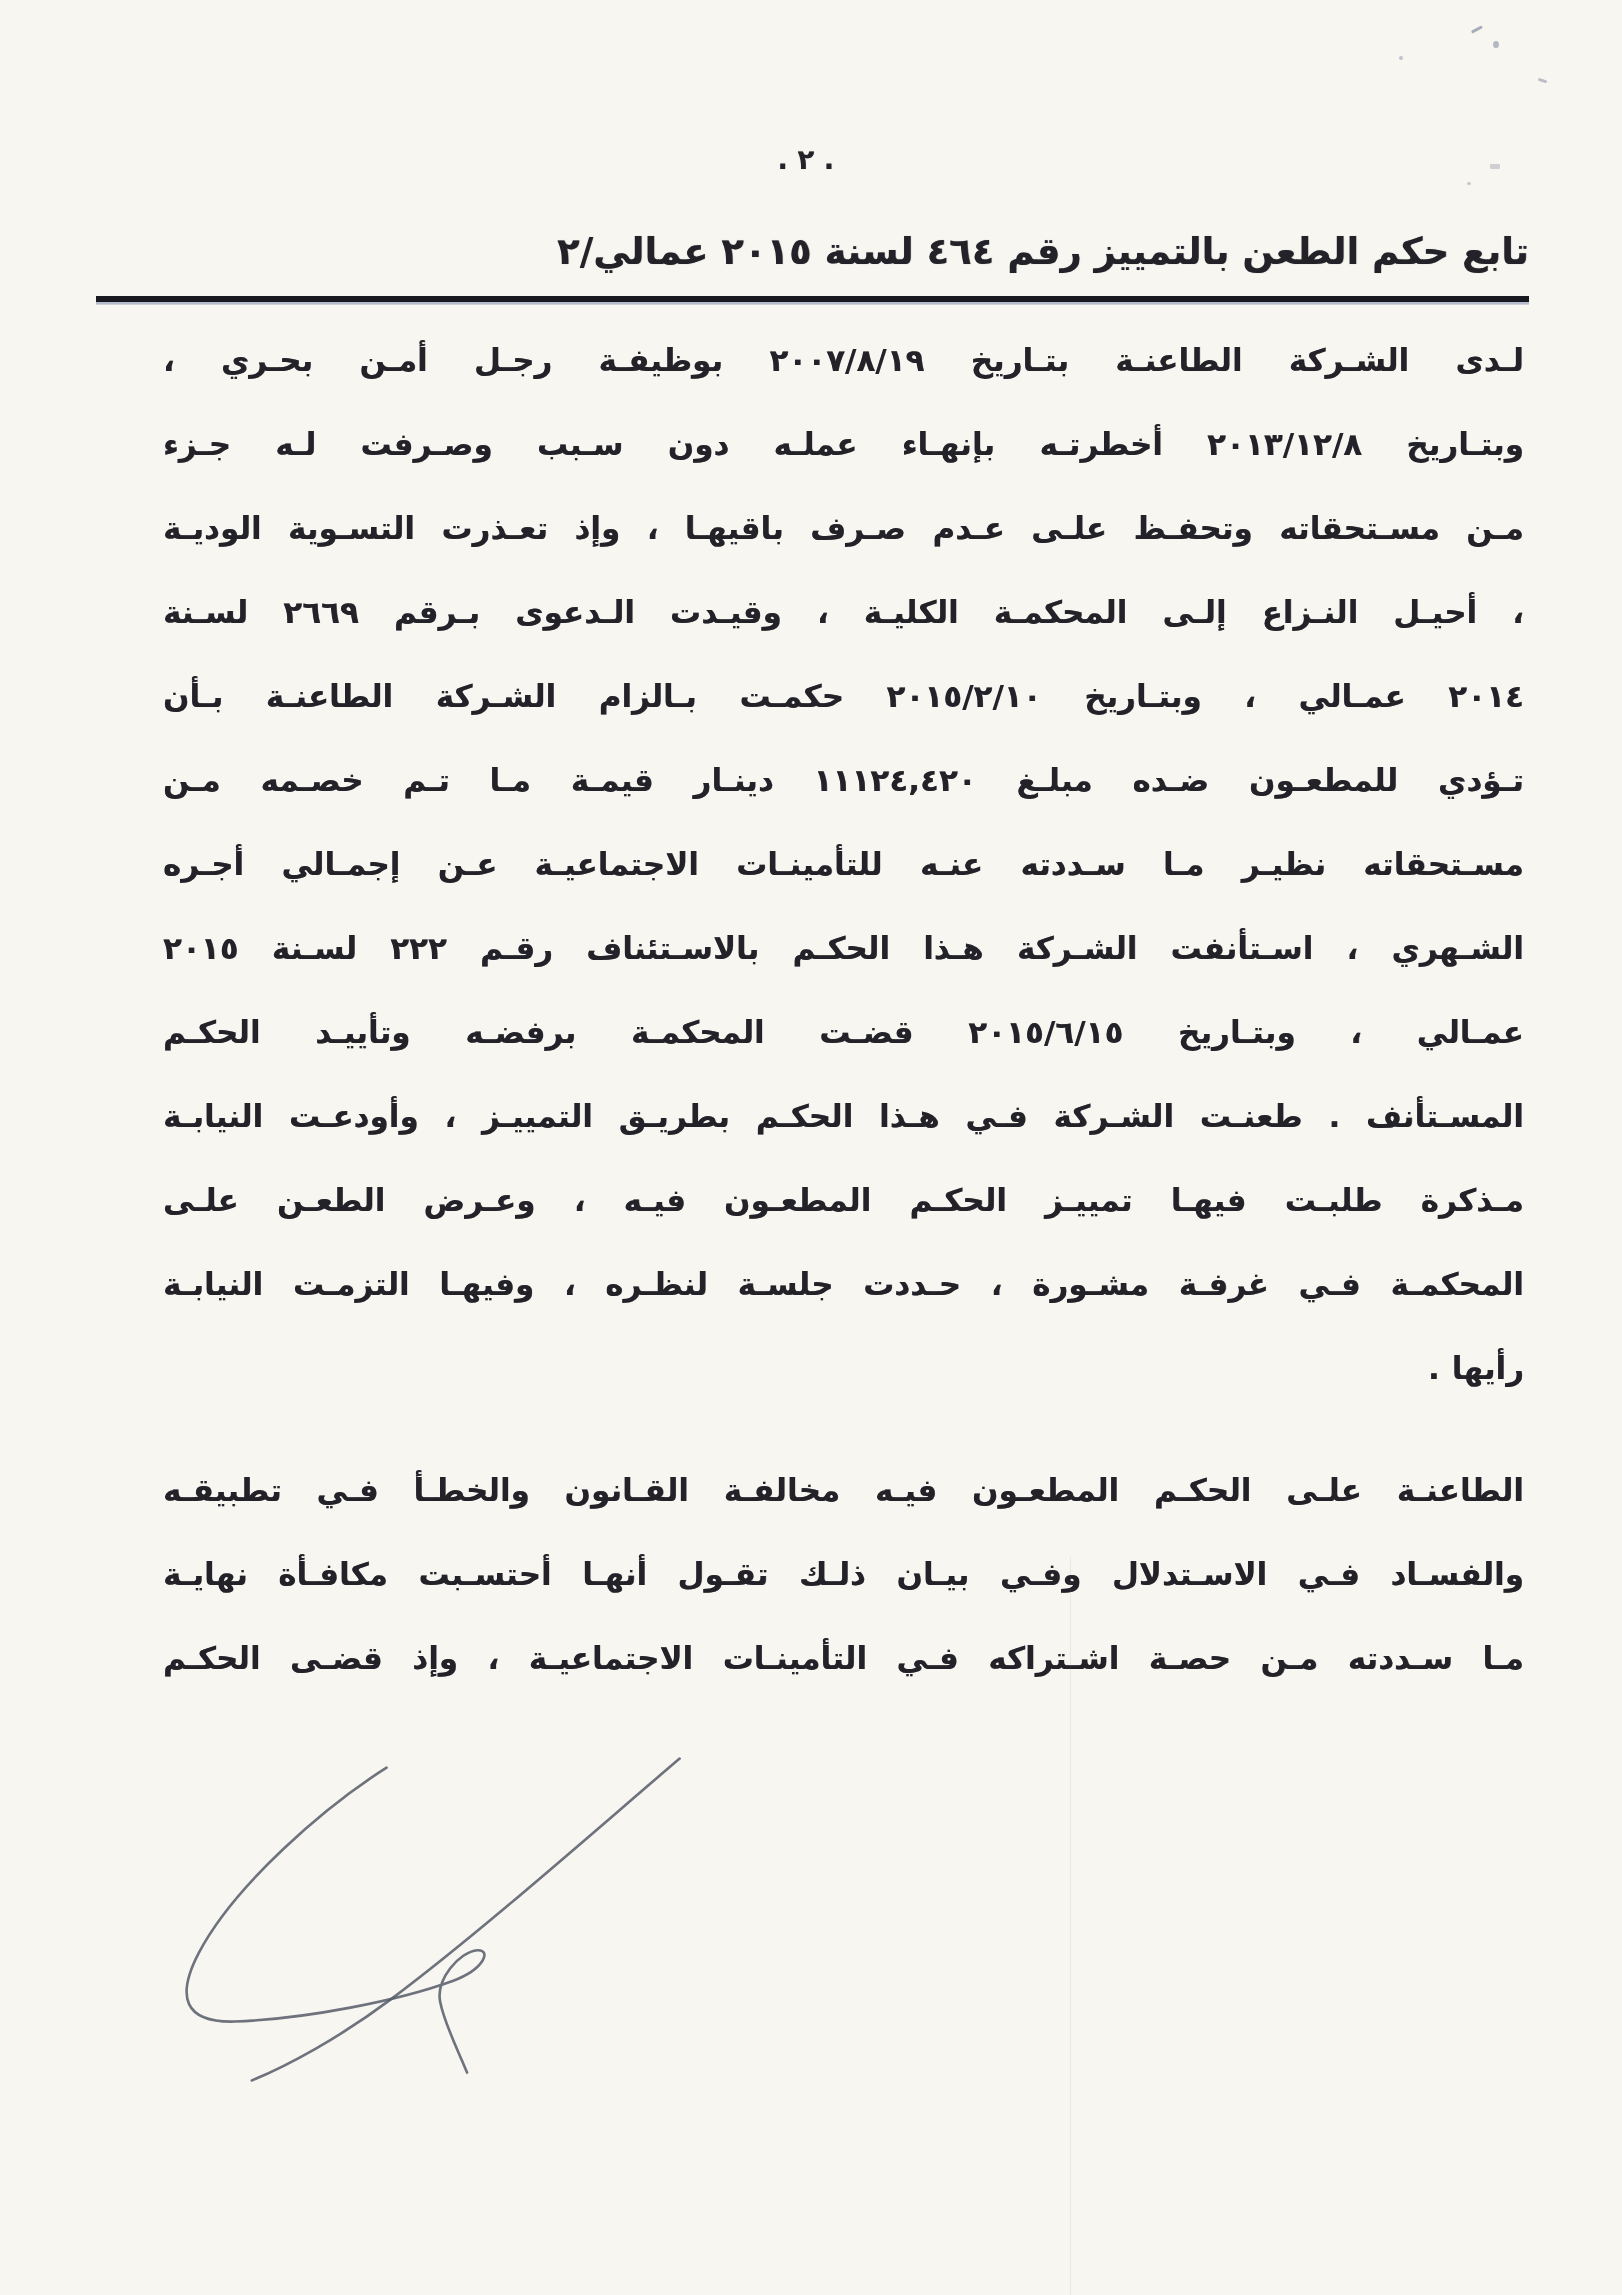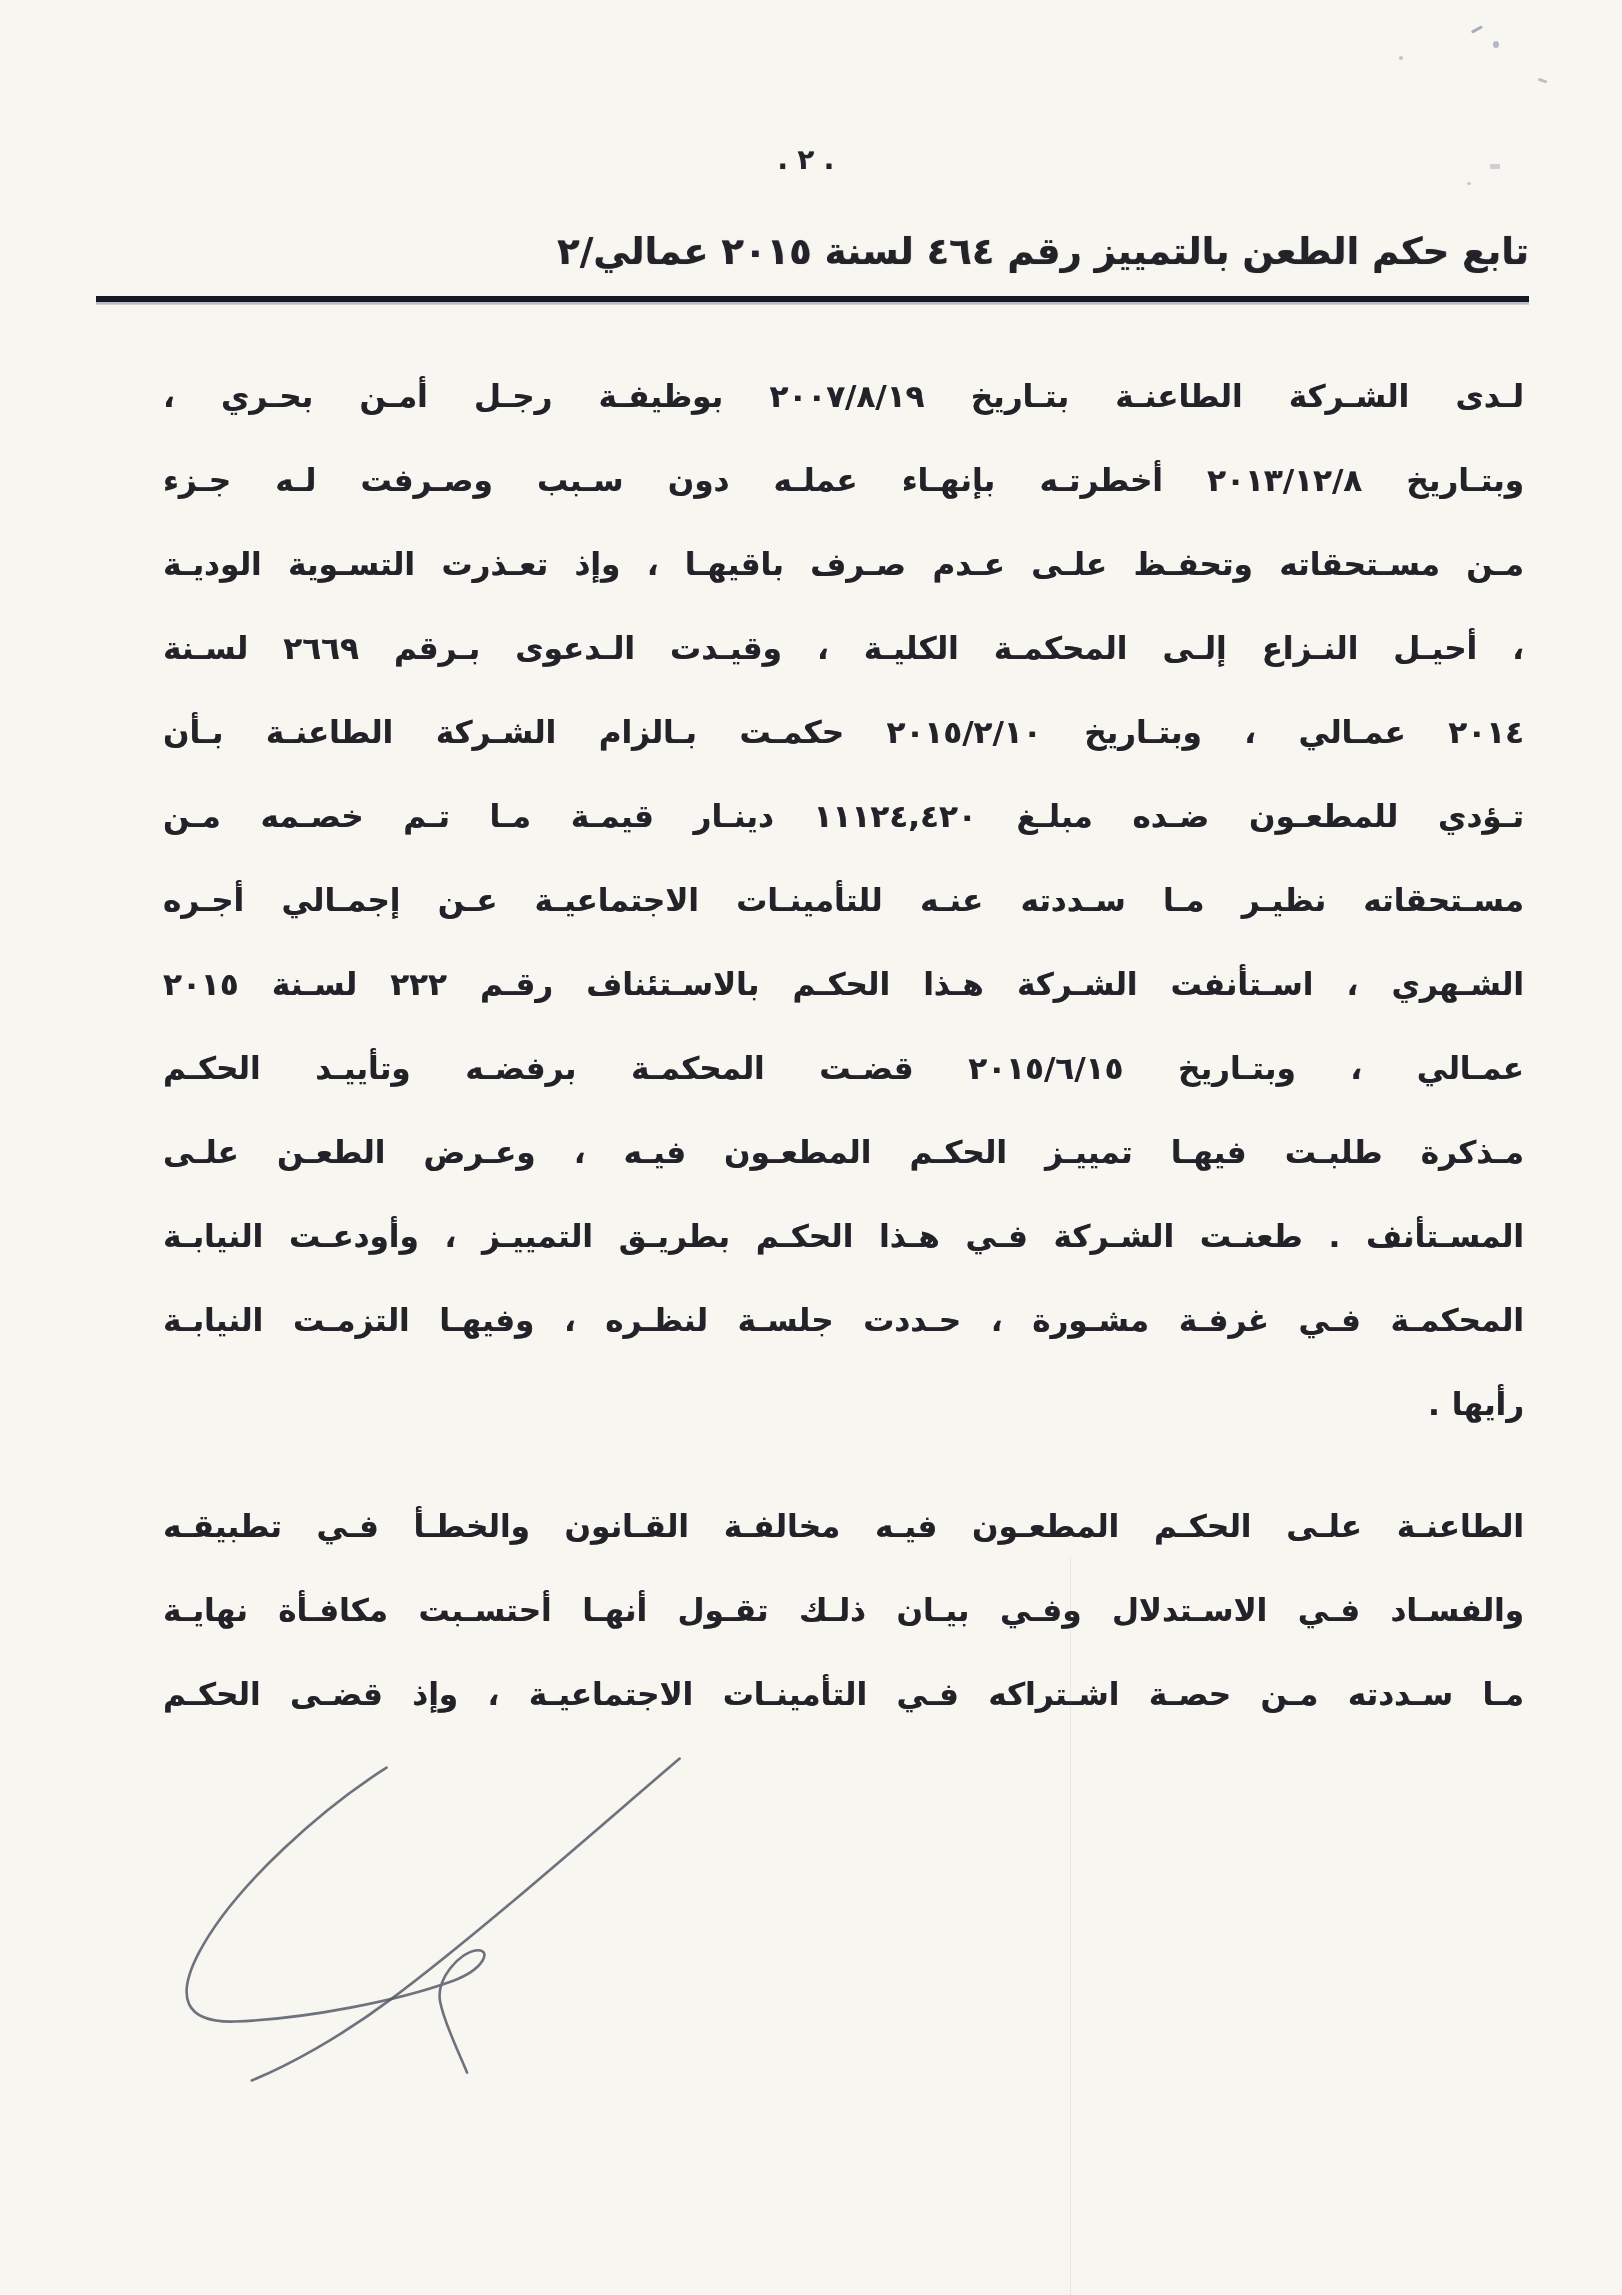--- a/index.html
+++ b/index.html
@@ -47,21 +47,21 @@
     white-space:nowrap;
   }
   .header-rule{
     position:absolute;
     top:296px;left:97px;width:1433px;height:5.9px;
     background:var(--rule);
     box-shadow:0 2.6px 0 0 rgba(128,137,173,.55);
   }
   .body-text{
     position:absolute;
-    top:354px;right:98px;left:164px;
+    top:318px;right:98px;left:164px;
     font-size:31px;font-weight:700;
     line-height:84px;
     color:var(--ink);
     text-shadow:0.3px 0.3px 0.6px rgba(35,34,45,.5);
   }
   .jline{
     text-align:justify;
     text-align-last:justify;
     word-spacing:1.3px;
     min-height:84px;
@@ -109,22 +109,22 @@
     <div class="para">
         <div class="jline">لـدى الشـركة الطاعنـة بتـاريخ ٢٠٠٧/٨/١٩ بوظيفـة رجـل أمـن بحـري ،</div>
         <div class="jline">وبتـاريخ ٢٠١٣/١٢/٨ أخطرتـه بإنهـاء عملـه دون سـبب وصـرفت لـه جـزء</div>
         <div class="jline">مـن مسـتحقاته وتحفـظ علـى عـدم صـرف باقيهـا ، وإذ تعـذرت التسـوية الوديـة</div>
         <div class="jline">، أحيـل النـزاع إلـى المحكمـة الكليـة ، وقيـدت الـدعوى بـرقم ٢٦٦٩ لسـنة</div>
         <div class="jline">٢٠١٤ عمـالي ، وبتـاريخ ٢٠١٥/٢/١٠ حكمـت بـالزام الشـركة الطاعنـة بـأن</div>
         <div class="jline">تـؤدي للمطعـون ضـده مبلـغ ١١١٢٤,٤٢٠ دينـار قيمـة مـا تـم خصـمه مـن</div>
         <div class="jline">مسـتحقاته نظيـر مـا سـددته عنـه للتأمينـات الاجتماعيـة عـن إجمـالي أجـره</div>
         <div class="jline">الشـهري ، اسـتأنفت الشـركة هـذا الحكـم بالاسـتئناف رقـم ٢٢٢ لسـنة ٢٠١٥</div>
         <div class="jline">عمـالي ، وبتـاريخ ٢٠١٥/٦/١٥ قضـت المحكمـة برفضـه وتأييـد الحكـم</div>
+        <div class="jline">المسـتأنف . طعنـت الشـركة فـي هـذا الحكـم بطريـق التمييـز ، وأودعـت النيابـة</div>
         <div class="jline">مـذكرة طلبـت فيهـا تمييـز الحكـم المطعـون فيـه ، وعـرض الطعـن علـى</div>
-        <div class="jline">المسـتأنف . طعنـت الشـركة فـي هـذا الحكـم بطريـق التمييـز ، وأودعـت النيابـة</div>
         <div class="jline">المحكمـة فـي غرفـة مشـورة ، حـددت جلسـة لنظـره ، وفيهـا التزمـت النيابـة</div>
       </div>
     <div class="jline last-line">رأيها .</div>
     <div class="para para2">
         <div class="jline">الطاعنـة علـى الحكـم المطعـون فيـه مخالفـة القـانون والخطـأ فـي تطبيقـه</div>
         <div class="jline">والفسـاد فـي الاسـتدلال وفـي بيـان ذلـك تقـول أنهـا أحتسـبت مكافـأة نهايـة</div>
         <div class="jline">مـا سـددته مـن حصـة اشـتراكه فـي التأمينـات الاجتماعيـة ، وإذ قضـى الحكـم</div>
       </div>
   </div>
 

